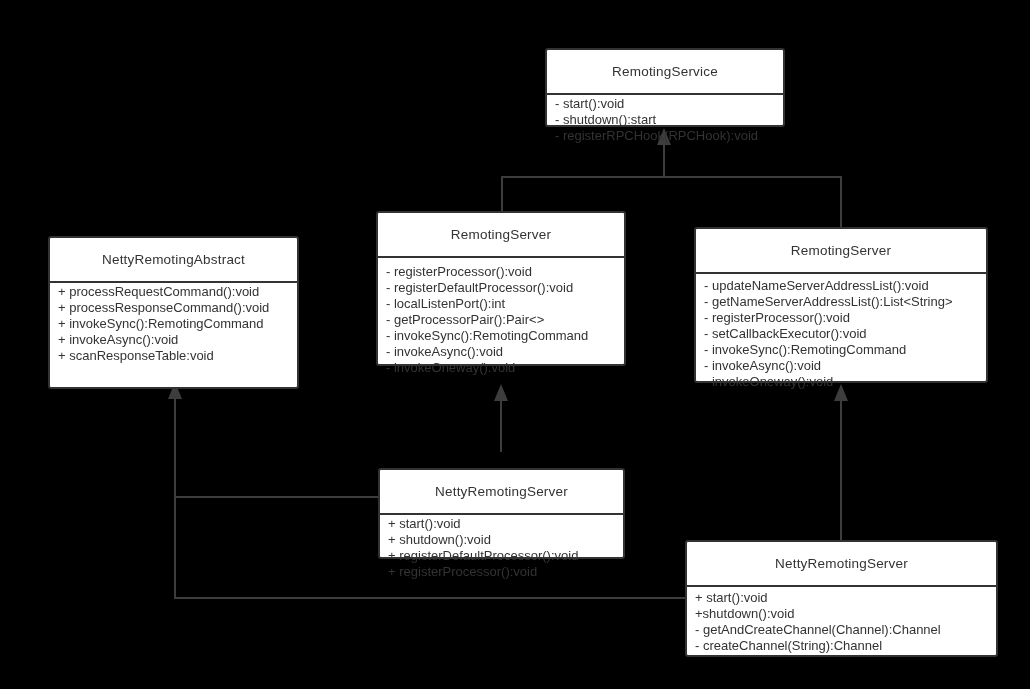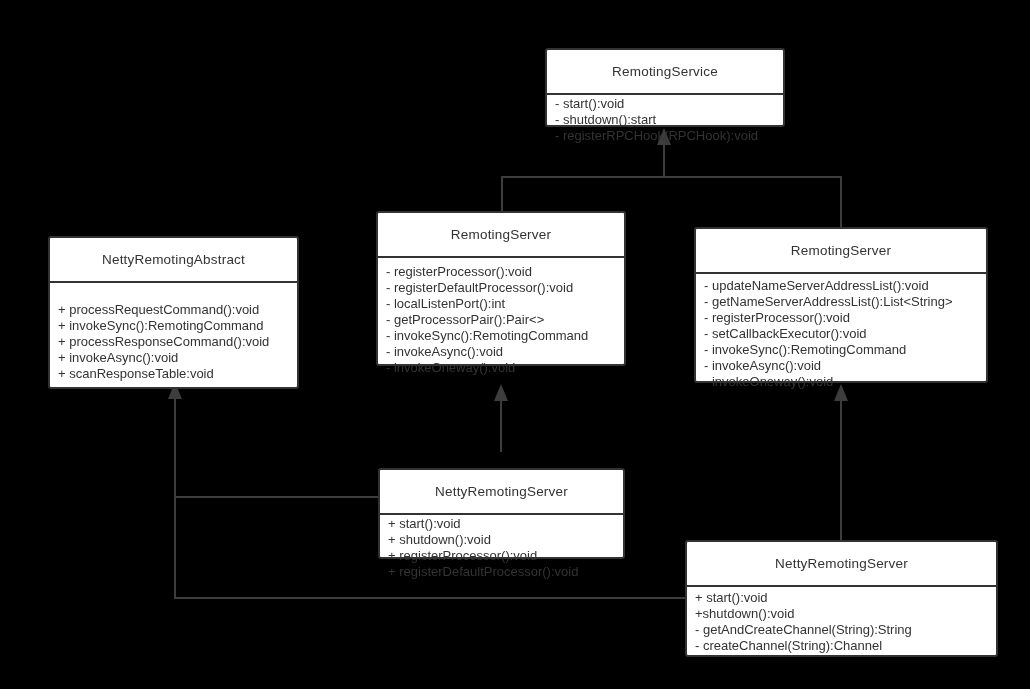--- a/index.html
+++ b/index.html
@@ -75,24 +75,24 @@
     <div class="uml-title">RemotingService</div>
     <div class="uml-members" style="padding-top:1px">
         <div class="member">- start():void</div>
         <div class="member">- shutdown():start</div>
         <div class="member">- registerRPCHook(RPCHook):void</div>
       </div>
   </div>
 
   <div class="uml-class" style="left:48px;top:236px;width:251px;height:153px">
     <div class="uml-title">NettyRemotingAbstract</div>
-    <div class="uml-members" style="padding-top:19px">
+    <div class="uml-members" style="padding-top:1px">
         <div class="member">+ processRequestCommand():void</div>
+        <div class="member">+ processResponseCommand():void</div>
         <div class="member">+ invokeSync():RemotingCommand</div>
-        <div class="member">+ processResponseCommand():void</div>
         <div class="member">+ invokeAsync():void</div>
         <div class="member">+ scanResponseTable:void</div>
       </div>
   </div>
 
   <div class="uml-class" style="left:376px;top:211px;width:250px;height:155px">
     <div class="uml-title">RemotingServer</div>
     <div class="uml-members" style="padding-top:6px">
         <div class="member">- registerProcessor():void</div>
         <div class="member">- registerDefaultProcessor():void</div>
@@ -115,28 +115,28 @@
         <div class="member">- invokeAsync():void</div>
         <div class="member">- invokeOneway():void</div>
       </div>
   </div>
 
   <div class="uml-class" style="left:378px;top:468px;width:247px;height:91px">
     <div class="uml-title">NettyRemotingServer</div>
     <div class="uml-members" style="padding-top:1px">
         <div class="member">+ start():void</div>
         <div class="member">+ shutdown():void</div>
+        <div class="member">+ registerDefaultProcessor():void</div>
         <div class="member">+ registerProcessor():void</div>
-        <div class="member">+ registerDefaultProcessor():void</div>
       </div>
   </div>
 
   <div class="uml-class" style="left:685px;top:540px;width:313px;height:117px">
     <div class="uml-title">NettyRemotingServer</div>
     <div class="uml-members" style="padding-top:3px">
         <div class="member">+ start():void</div>
         <div class="member">+shutdown():void</div>
-        <div class="member">- getAndCreateChannel(String):String</div>
+        <div class="member">- getAndCreateChannel(Channel):Channel</div>
         <div class="member">- createChannel(String):Channel</div>
       </div>
   </div>
 
 </div>
 
 </body></html>

